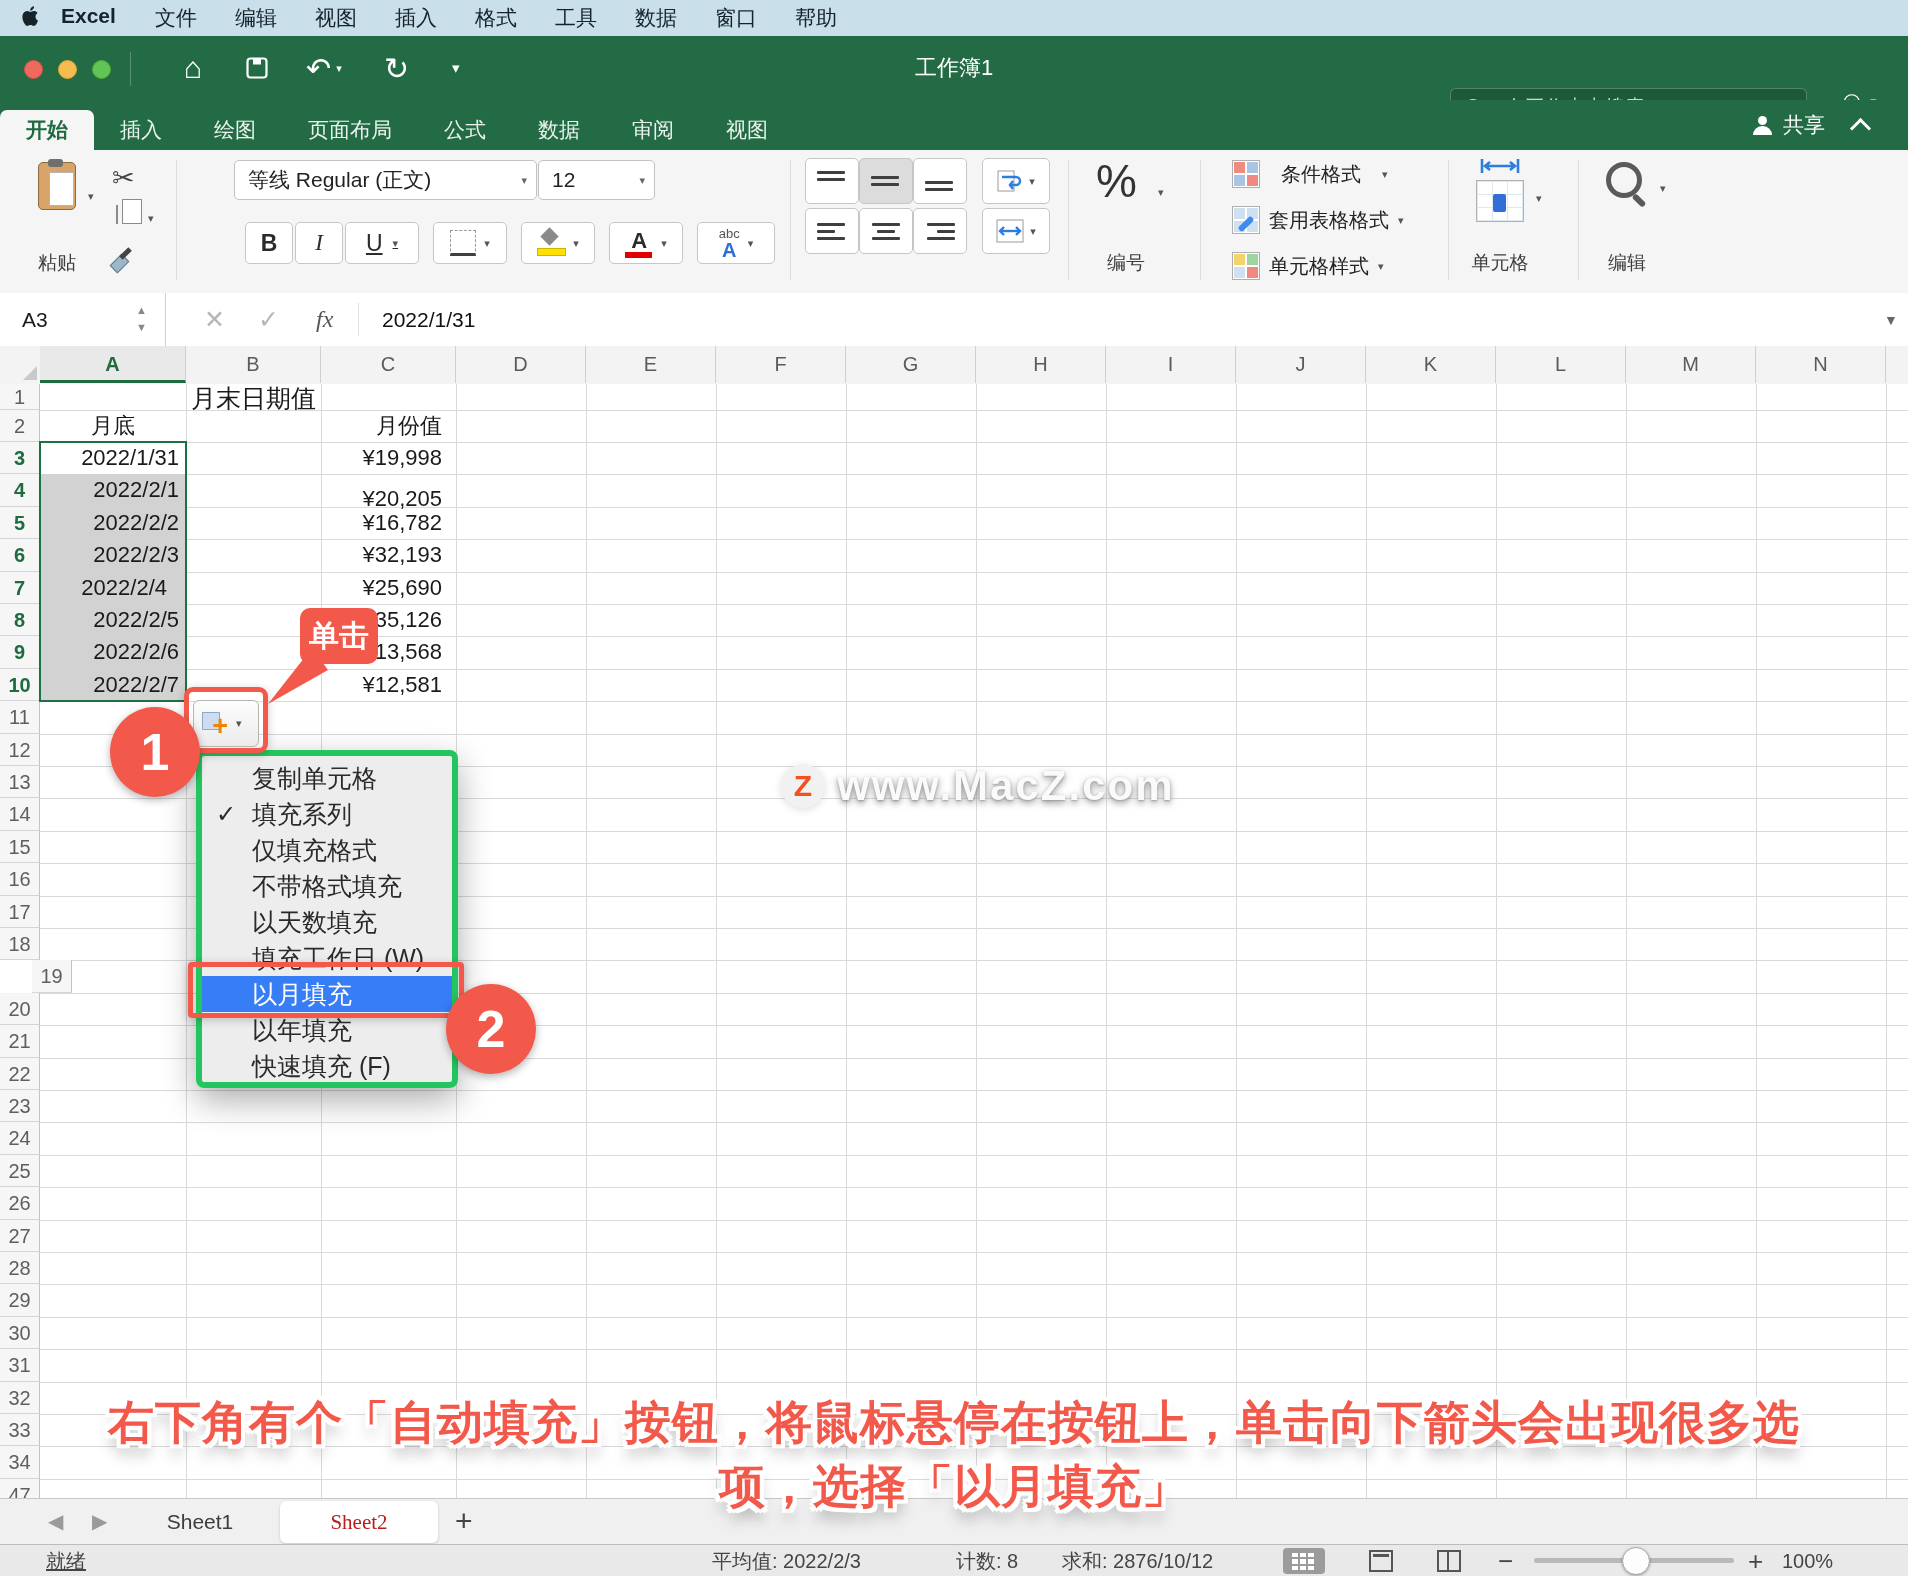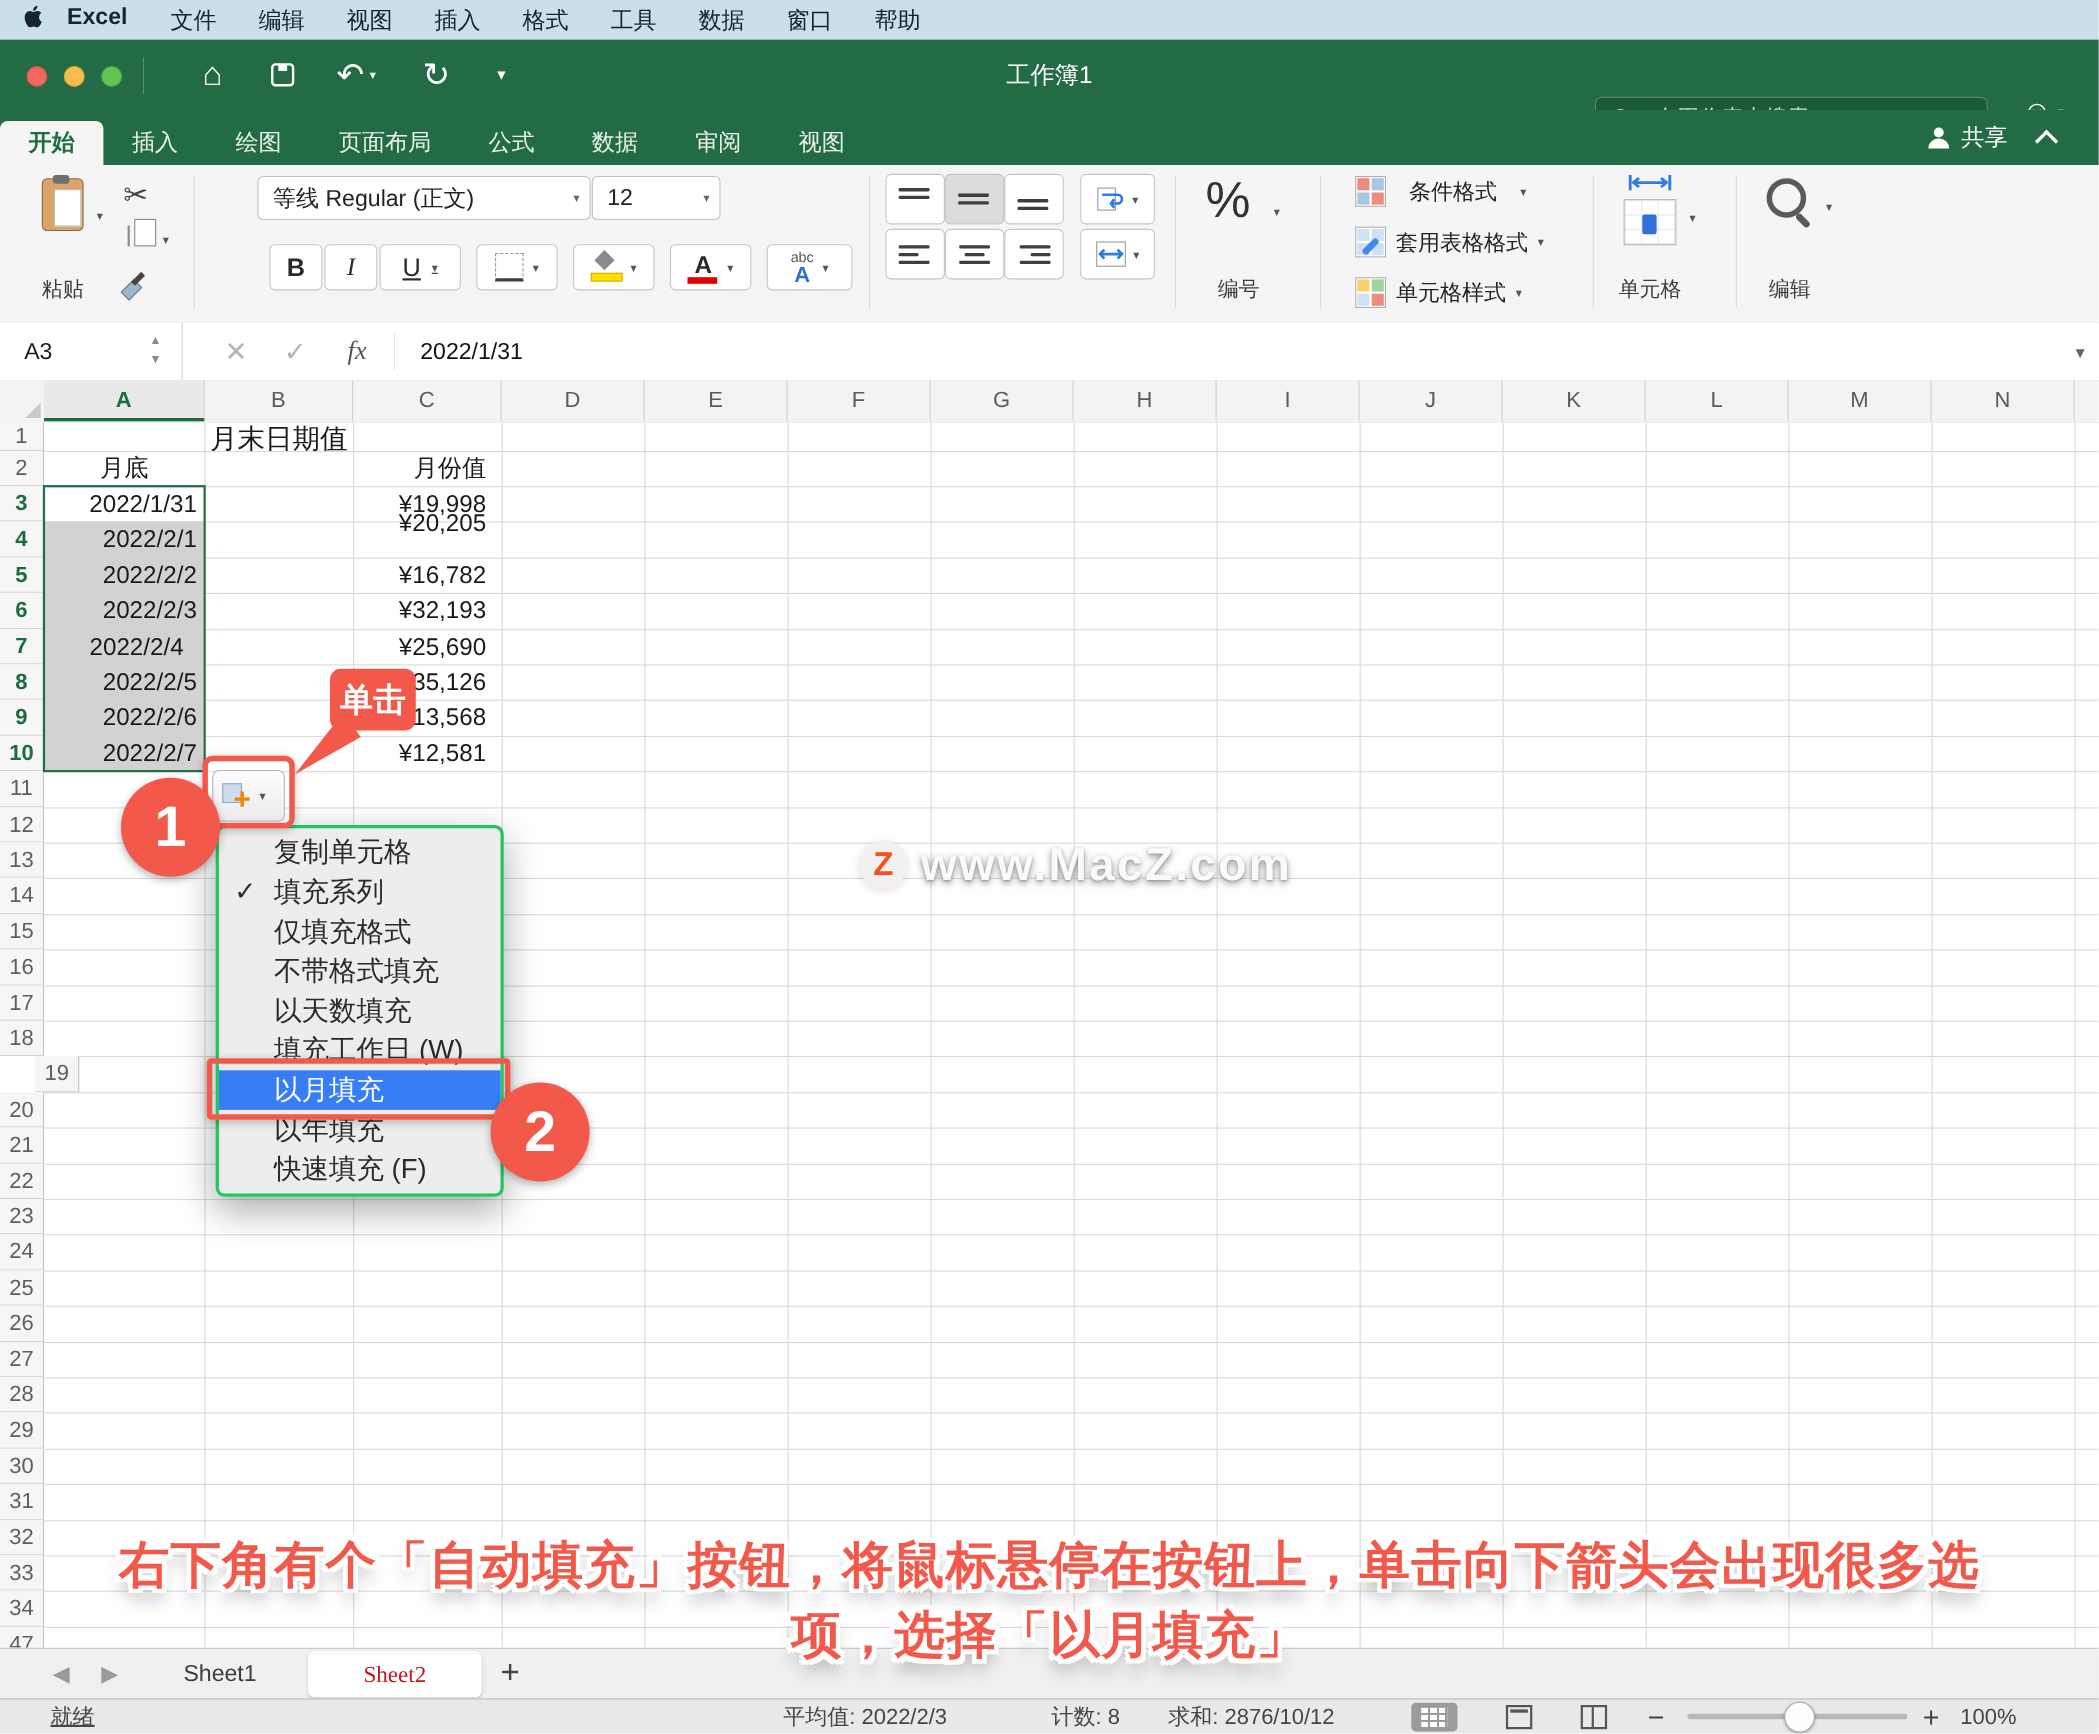--- a/index.html
+++ b/index.html
@@ -98,21 +98,21 @@
              box-shadow:0 3px 8px rgba(0,0,0,.3);z-index:32;}
   #bubble{position:absolute;left:300px;top:608px;width:78px;height:56px;background:#f2594b;border-radius:10px;
           color:#fff;font-size:30px;font-weight:bold;display:flex;align-items:center;justify-content:center;z-index:31;}
   #bubbletail{position:absolute;left:266px;top:646px;z-index:30;}
   #afbtn{position:absolute;left:193px;top:700px;width:64px;height:45px;background:linear-gradient(#fdfdfd,#ebebeb);
          border:1px solid #b5b5b5;border-radius:6px;display:flex;align-items:center;z-index:25;}
   .afico{position:relative;width:24px;height:24px;margin-left:8px;}
   .afico:before{content:"";position:absolute;left:0;top:0;width:16px;height:16px;background:#cddcef;border:1.4px solid #8fa9c9;}
   .afico:after{content:"+";position:absolute;right:-2px;bottom:-6px;color:#f08300;font-size:27px;font-weight:bold;}
   #fillmenu{position:absolute;left:196px;top:750px;width:262px;height:338px;background:rgba(236,236,236,.97);
-            border:3px solid #22c55e;border-radius:8px;box-shadow:0 12px 34px rgba(0,0,0,.33);z-index:20;padding-top:4px;box-sizing:border-box;}
+            border:6px solid #22c55e;border-radius:8px;box-shadow:0 12px 34px rgba(0,0,0,.33);z-index:20;padding-top:4px;box-sizing:border-box;}
   .mitem{position:relative;height:36px;line-height:36px;padding-left:50px;font-size:25px;color:#2a2a2a;white-space:nowrap;}
   .mitem .chk{position:absolute;left:14px;font-size:24px;}
   .mitem.hl{background:#377df6;color:#fff;}
   
   #wmark{position:absolute;left:781px;top:762px;z-index:4;display:flex;align-items:center;}
   #wmark .zbadge{width:44px;height:44px;border-radius:50%;background:#f1f1f1;box-shadow:0 2px 8px rgba(0,0,0,.13);
                  display:flex;align-items:center;justify-content:center;color:#f4511e;font-weight:900;font-size:30px;}
   #wmark .wtext{margin-left:12px;font-size:42px;font-weight:bold;letter-spacing:2px;color:#fafafa;
                 text-shadow:0 3px 7px rgba(120,120,120,.8),0 1px 2px rgba(150,150,150,.7);}
   
@@ -493,21 +493,21 @@
     <div class="rh" style="top: 1094.8px; height: 32.4px; line-height: 32.4px;">47</div>
     <div id="selfill" style="left: 41px; width: 144px; top: 90.4px; height: 226.8px; background: rgb(210, 210, 210);"></div>
     <div class="cell" style="left: 186px; width: 135px; top: 0px; height: 26px;">
       <span style="position: absolute; bottom: -5px; left: 0px; width: 100%; text-align: center; font-size: 25px;">月末日期值</span>
     </div>
     <div class="cell" style="left: 40px; width: 146px; top: 26px; height: 32px; line-height: 32px; text-align: center;">月底</div>
     <div class="cell" style="left: 321px; width: 135px; top: 26px; height: 32px; line-height: 32px; text-align: right; padding-right: 14px;">月份值</div>
     <div class="cell" style="left: 40px; width: 146px; top: 58px; height: 32.4px; line-height: 32.4px; text-align: right; padding-right: 7px;">2022/1/31</div>
     <div class="cell" style="left: 321px; width: 135px; top: 58px; height: 32.4px; line-height: 32.4px; text-align: right; padding-right: 14px;">¥19,998</div>
     <div class="cell" style="left: 40px; width: 146px; top: 90.4px; height: 32.4px; line-height: 32.4px; text-align: right; padding-right: 7px;">2022/2/1</div>
-    <div class="cell" style="left: 321px; width: 135px; top: 76px; height: 32.4px; line-height: 32.4px; text-align: right; padding-right: 14px;">¥20,205</div>
+    <div class="cell" style="left: 321px; width: 135px; top: 99px; height: 32.4px; line-height: 32.4px; text-align: right; padding-right: 14px;">¥20,205</div>
     <div class="cell" style="left: 40px; width: 146px; top: 122.8px; height: 32.4px; line-height: 32.4px; text-align: right; padding-right: 7px;">2022/2/2</div>
     <div class="cell" style="left: 321px; width: 135px; top: 122.8px; height: 32.4px; line-height: 32.4px; text-align: right; padding-right: 14px;">¥16,782</div>
     <div class="cell" style="left: 40px; width: 146px; top: 155.2px; height: 32.4px; line-height: 32.4px; text-align: right; padding-right: 7px;">2022/2/3</div>
     <div class="cell" style="left: 321px; width: 135px; top: 155.2px; height: 32.4px; line-height: 32.4px; text-align: right; padding-right: 14px;">¥32,193</div>
     <div class="cell" style="left: 40px; width: 146px; top: 187.6px; height: 32.4px; line-height: 32.4px; text-align: right; padding-right: 19px;">2022/2/4</div>
     <div class="cell" style="left: 321px; width: 135px; top: 187.6px; height: 32.4px; line-height: 32.4px; text-align: right; padding-right: 14px;">¥25,690</div>
     <div class="cell" style="left: 40px; width: 146px; top: 220px; height: 32.4px; line-height: 32.4px; text-align: right; padding-right: 7px;">2022/2/5</div>
     <div class="cell" style="left: 321px; width: 135px; top: 220px; height: 32.4px; line-height: 32.4px; text-align: right; padding-right: 14px;">¥35,126</div>
     <div class="cell" style="left: 40px; width: 146px; top: 252.4px; height: 32.4px; line-height: 32.4px; text-align: right; padding-right: 7px;">2022/2/6</div>
     <div class="cell" style="left: 321px; width: 135px; top: 252.4px; height: 32.4px; line-height: 32.4px; text-align: right; padding-right: 14px;">¥13,568</div>

